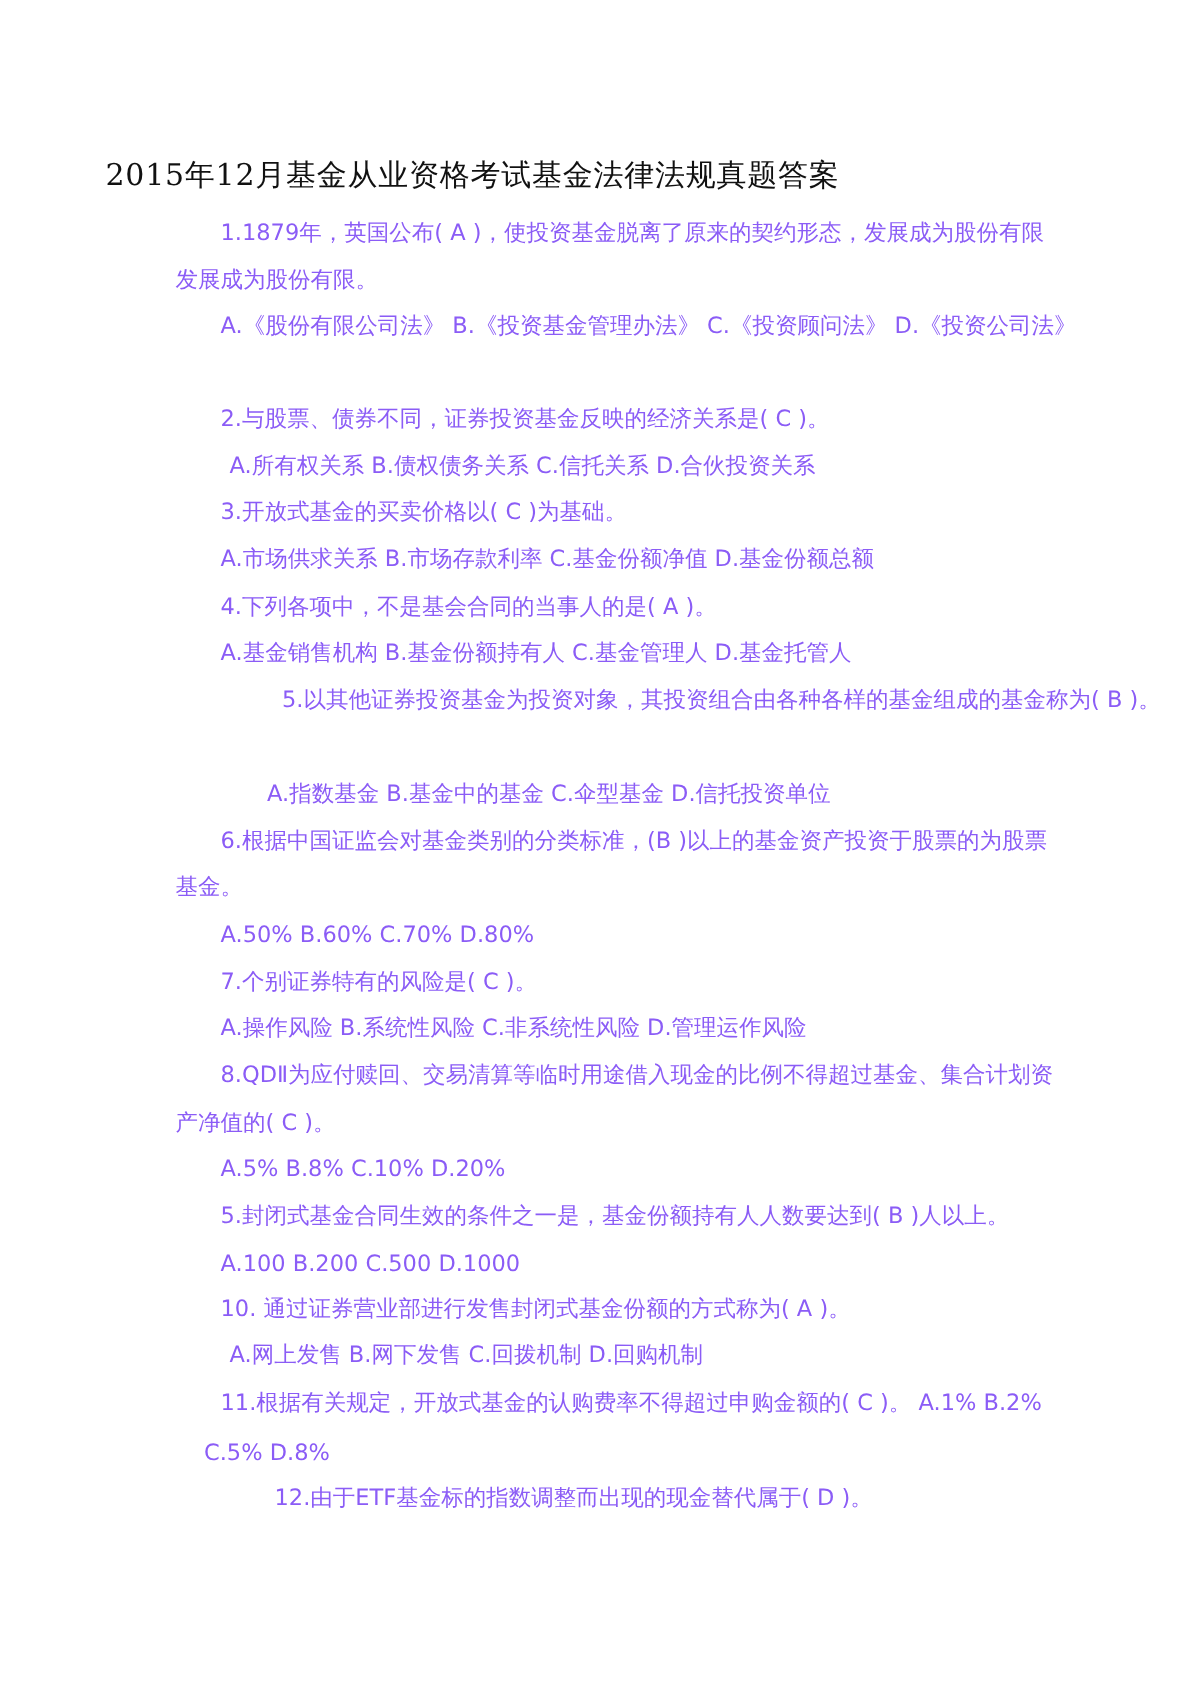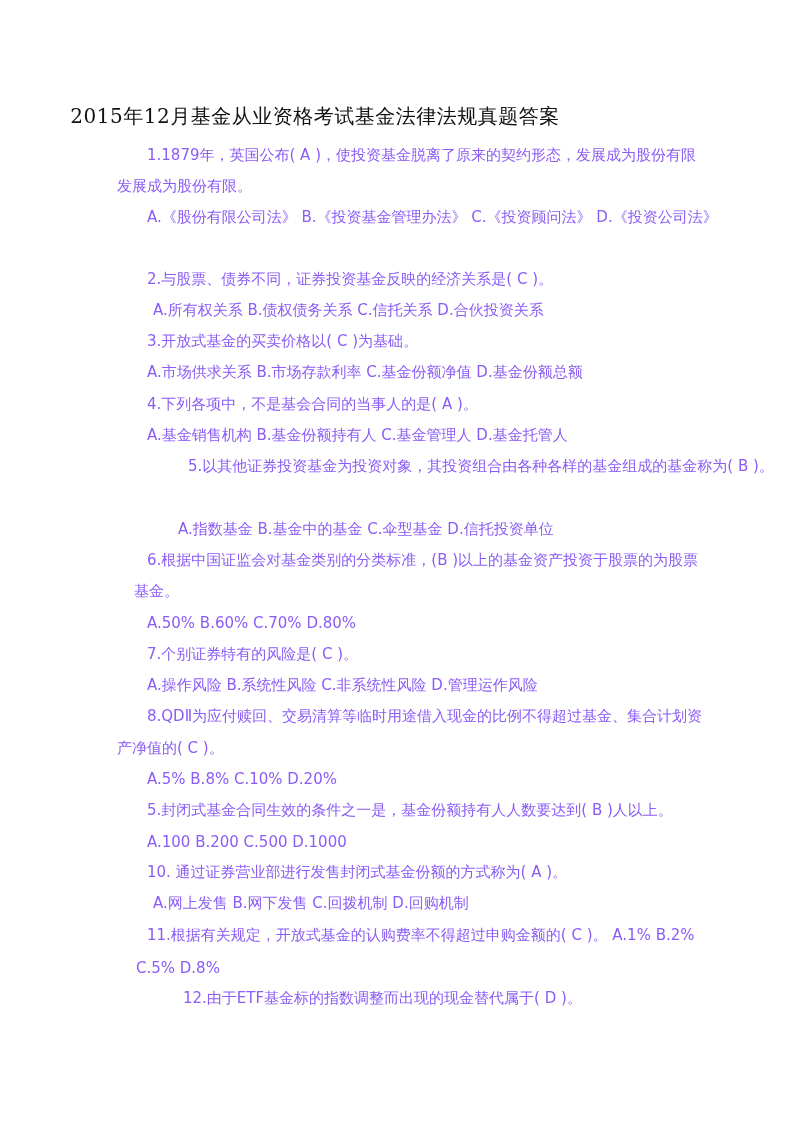--- a/index.html
+++ b/index.html
@@ -21,21 +21,21 @@
       <div class="line" style="left: 147px; top: 209px;">A.《股份有限公司法》 B.《投资基金管理办法》 C.《投资顾问法》 D.《投资公司法》</div>
       <div class="line" style="left: 147px; top: 271px;">2.与股票、债券不同，证券投资基金反映的经济关系是( C )。</div>
       <div class="line" style="left: 153px; top: 302px;">A.所有权关系 B.债权债务关系 C.信托关系 D.合伙投资关系</div>
       <div class="line" style="left: 147px; top: 333px;">3.开放式基金的买卖价格以( C )为基础。</div>
       <div class="line" style="left: 147px; top: 364px;">A.市场供求关系 B.市场存款利率 C.基金份额净值 D.基金份额总额</div>
       <div class="line" style="left: 147px; top: 396px;">4.下列各项中，不是基会合同的当事人的是( A )。</div>
       <div class="line" style="left: 147px; top: 427px;">A.基金销售机构 B.基金份额持有人 C.基金管理人 D.基金托管人</div>
       <div class="line" style="left: 147px; top: 458px; margin-left: 41px;">5.以其他证券投资基金为投资对象，其投资组合由各种各样的基金组成的基金称为( B )。</div>
       <div class="line" style="left: 147px; top: 521px; margin-left: 31px;">A.指数基金 B.基金中的基金 C.伞型基金 D.信托投资单位</div>
       <div class="line" style="left: 147px; top: 552px;">6.根据中国证监会对基金类别的分类标准，(B )以上的基金资产投资于股票的为股票</div>
-      <div class="line" style="left: 117px; top: 583px; margin-left: 17px;">基金。</div>
+      <div class="line" style="left: 117px; top: 583px;">基金。</div>
       <div class="line" style="left: 147px; top: 615px;">A.50% B.60% C.70% D.80%</div>
       <div class="line" style="left: 147px; top: 646px;">7.个别证券特有的风险是( C )。</div>
       <div class="line" style="left: 147px; top: 677px;">A.操作风险 B.系统性风险 C.非系统性风险 D.管理运作风险</div>
       <div class="line" style="left: 147px; top: 708px;">8.QDⅡ为应付赎回、交易清算等临时用途借入现金的比例不得超过基金、集合计划资</div>
       <div class="line" style="left: 117px; top: 740px;">产净值的( C )。</div>
       <div class="line" style="left: 147px; top: 771px;">A.5% B.8% C.10% D.20%</div>
       <div class="line" style="left: 147px; top: 802px;">5.封闭式基金合同生效的条件之一是，基金份额持有人人数要达到( B )人以上。</div>
       <div class="line" style="left: 147px; top: 834px;">A.100 B.200 C.500 D.1000</div>
       <div class="line" style="left: 147px; top: 864px;">10. 通过证券营业部进行发售封闭式基金份额的方式称为( A )。</div>
       <div class="line" style="left: 153px; top: 895px;">A.网上发售 B.网下发售 C.回拨机制 D.回购机制</div>

